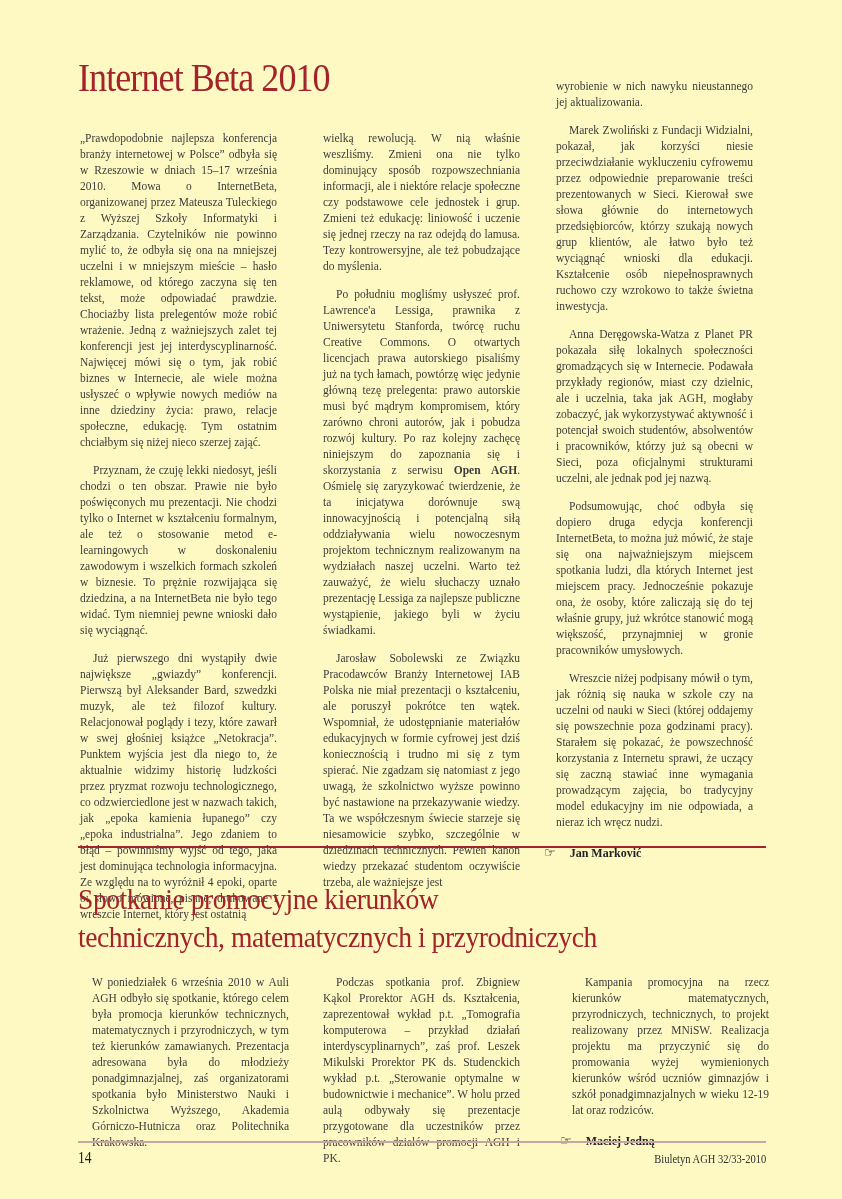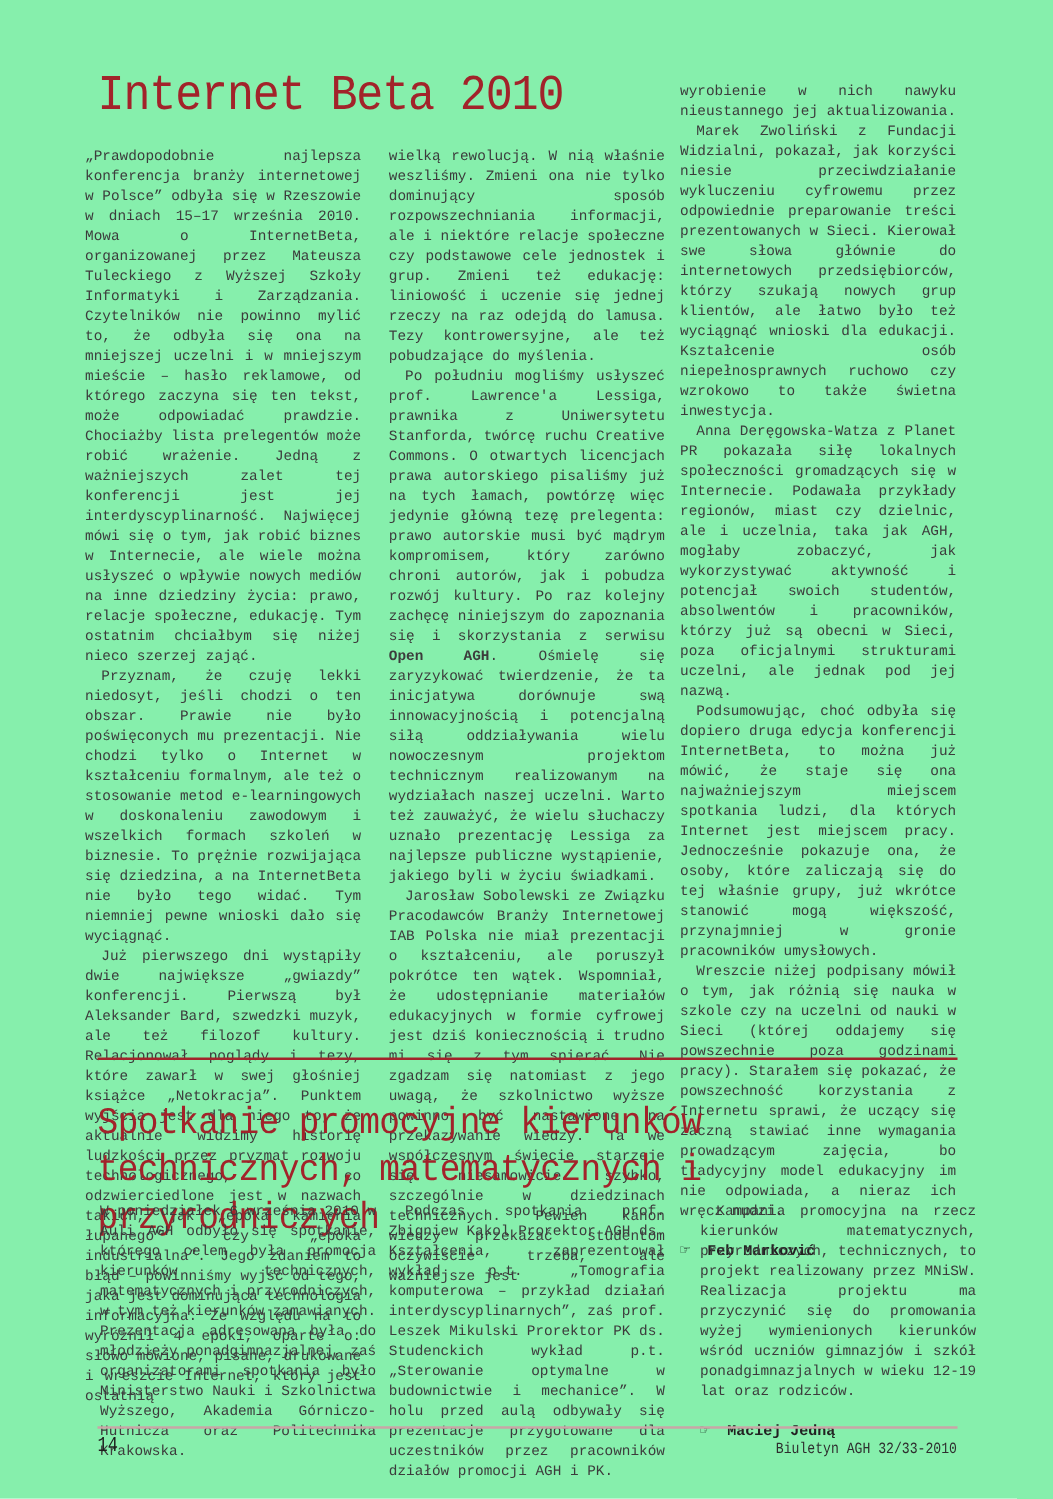--- a/index.html
+++ b/index.html
@@ -1,36 +1,36 @@
 <!DOCTYPE html>
 <html lang="pl"><head>
 <meta charset="utf-8">
 <style>
   html,body{margin:0;padding:0;background:#ffffff;}
   .page{
-    position:relative;width:842px;height:1199px;background:#86efac;
-    font-family:Liberation Mono, monospace;overflow:hidden;
+    position:relative;width:842px;height:1199px;background:#fef9c3;
+    font-family:Liberation Serif, serif;overflow:hidden;
   }
   
   .h1{
     position:absolute;left:78px;top:56px;
     font-size:40px;line-height:44px;font-weight:400;letter-spacing:-1px;
     color:#a2232a;transform:scaleX(.9);transform-origin:left top;white-space:nowrap;
   }
   .h2{
     position:absolute;left:78px;top:880px;width:760px;
     font-size:30px;line-height:38px;font-weight:400;letter-spacing:-.5px;
     color:#a2232a;transform:scaleX(.92);transform-origin:left top;
   }
   
   .col{
     position:absolute;width:221px;
     font-size:11.5px;line-height:16px;color:#3c3c3c;text-align:justify;
   }
-  .col p{margin:0;}
+  .col p{margin:12px;}
   .col p.ind{text-indent:13px;}
   .a1c1{left:68px; top:118px;}
   .a1c2{left:311px;top:118px;}
   .a1c3{left:544px;top:66px;}
   .a2c1{left:80px; top:962px;}
   .a2c2{left:311px;top:962px;}
   .a2c3{left:560px;top:962px;}
   .bold{font-weight:bold;}
   
   .signature{
@@ -83,21 +83,21 @@
   </div>
 
   <div class="col a1c3">
     <p>wyrobienie w nich nawyku nieustannego jej aktualizowania.</p>
     <p class="ind">Marek Zwoliński z Fundacji Widzialni, pokazał, jak korzyści niesie przeciwdziałanie wykluczeniu cyfrowemu przez odpowiednie preparowanie treści prezentowanych w Sieci. Kierował swe słowa głównie do internetowych przedsiębiorców, którzy szukają nowych grup klientów, ale łatwo było też wyciągnąć wnioski dla edukacji. Kształcenie osób niepełnosprawnych ruchowo czy wzrokowo to także świetna inwestycja.</p>
     <p class="ind">Anna Deręgowska-Watza z Planet PR pokazała siłę lokalnych społeczności gromadzących się w Internecie. Podawała przykłady regionów, miast czy dzielnic, ale i uczelnia, taka jak AGH, mogłaby zobaczyć, jak wykorzystywać aktywność i potencjał swoich studentów, absolwentów i pracowników, którzy już są obecni w Sieci, poza oficjalnymi strukturami uczelni, ale jednak pod jej nazwą.</p>
     <p class="ind">Podsumowując, choć odbyła się dopiero druga edycja konferencji InternetBeta, to można już mówić, że staje się ona najważniejszym miejscem spotkania ludzi, dla których Internet jest miejscem pracy. Jednocześnie pokazuje ona, że osoby, które zaliczają się do tej właśnie grupy, już wkrótce stanowić mogą większość, przynajmniej w gronie pracowników umysłowych.</p>
     <p class="ind">Wreszcie niżej podpisany mówił o tym, jak różnią się nauka w szkole czy na uczelni od nauki w Sieci (której oddajemy się powszechnie poza godzinami pracy). Starałem się pokazać, że powszechność korzystania z Internetu sprawi, że uczący się zaczną stawiać inne wymagania prowadzącym zajęcia, bo tradycyjny model edukacyjny im nie odpowiada, a nieraz ich wręcz nudzi.</p>
     <div class="signature">
       <span class="hand">☞</span>
-      <span>Feb Marković</span>
+      <span>Jan Marković</span>
     </div>
   </div>
 
 
   <div class="rule-red"></div>
 
   <div class="h2">
     <div>Spotkanie promocyjne kierunków</div>
     <div>technicznych, matematycznych i przyrodniczych</div>
   </div>

